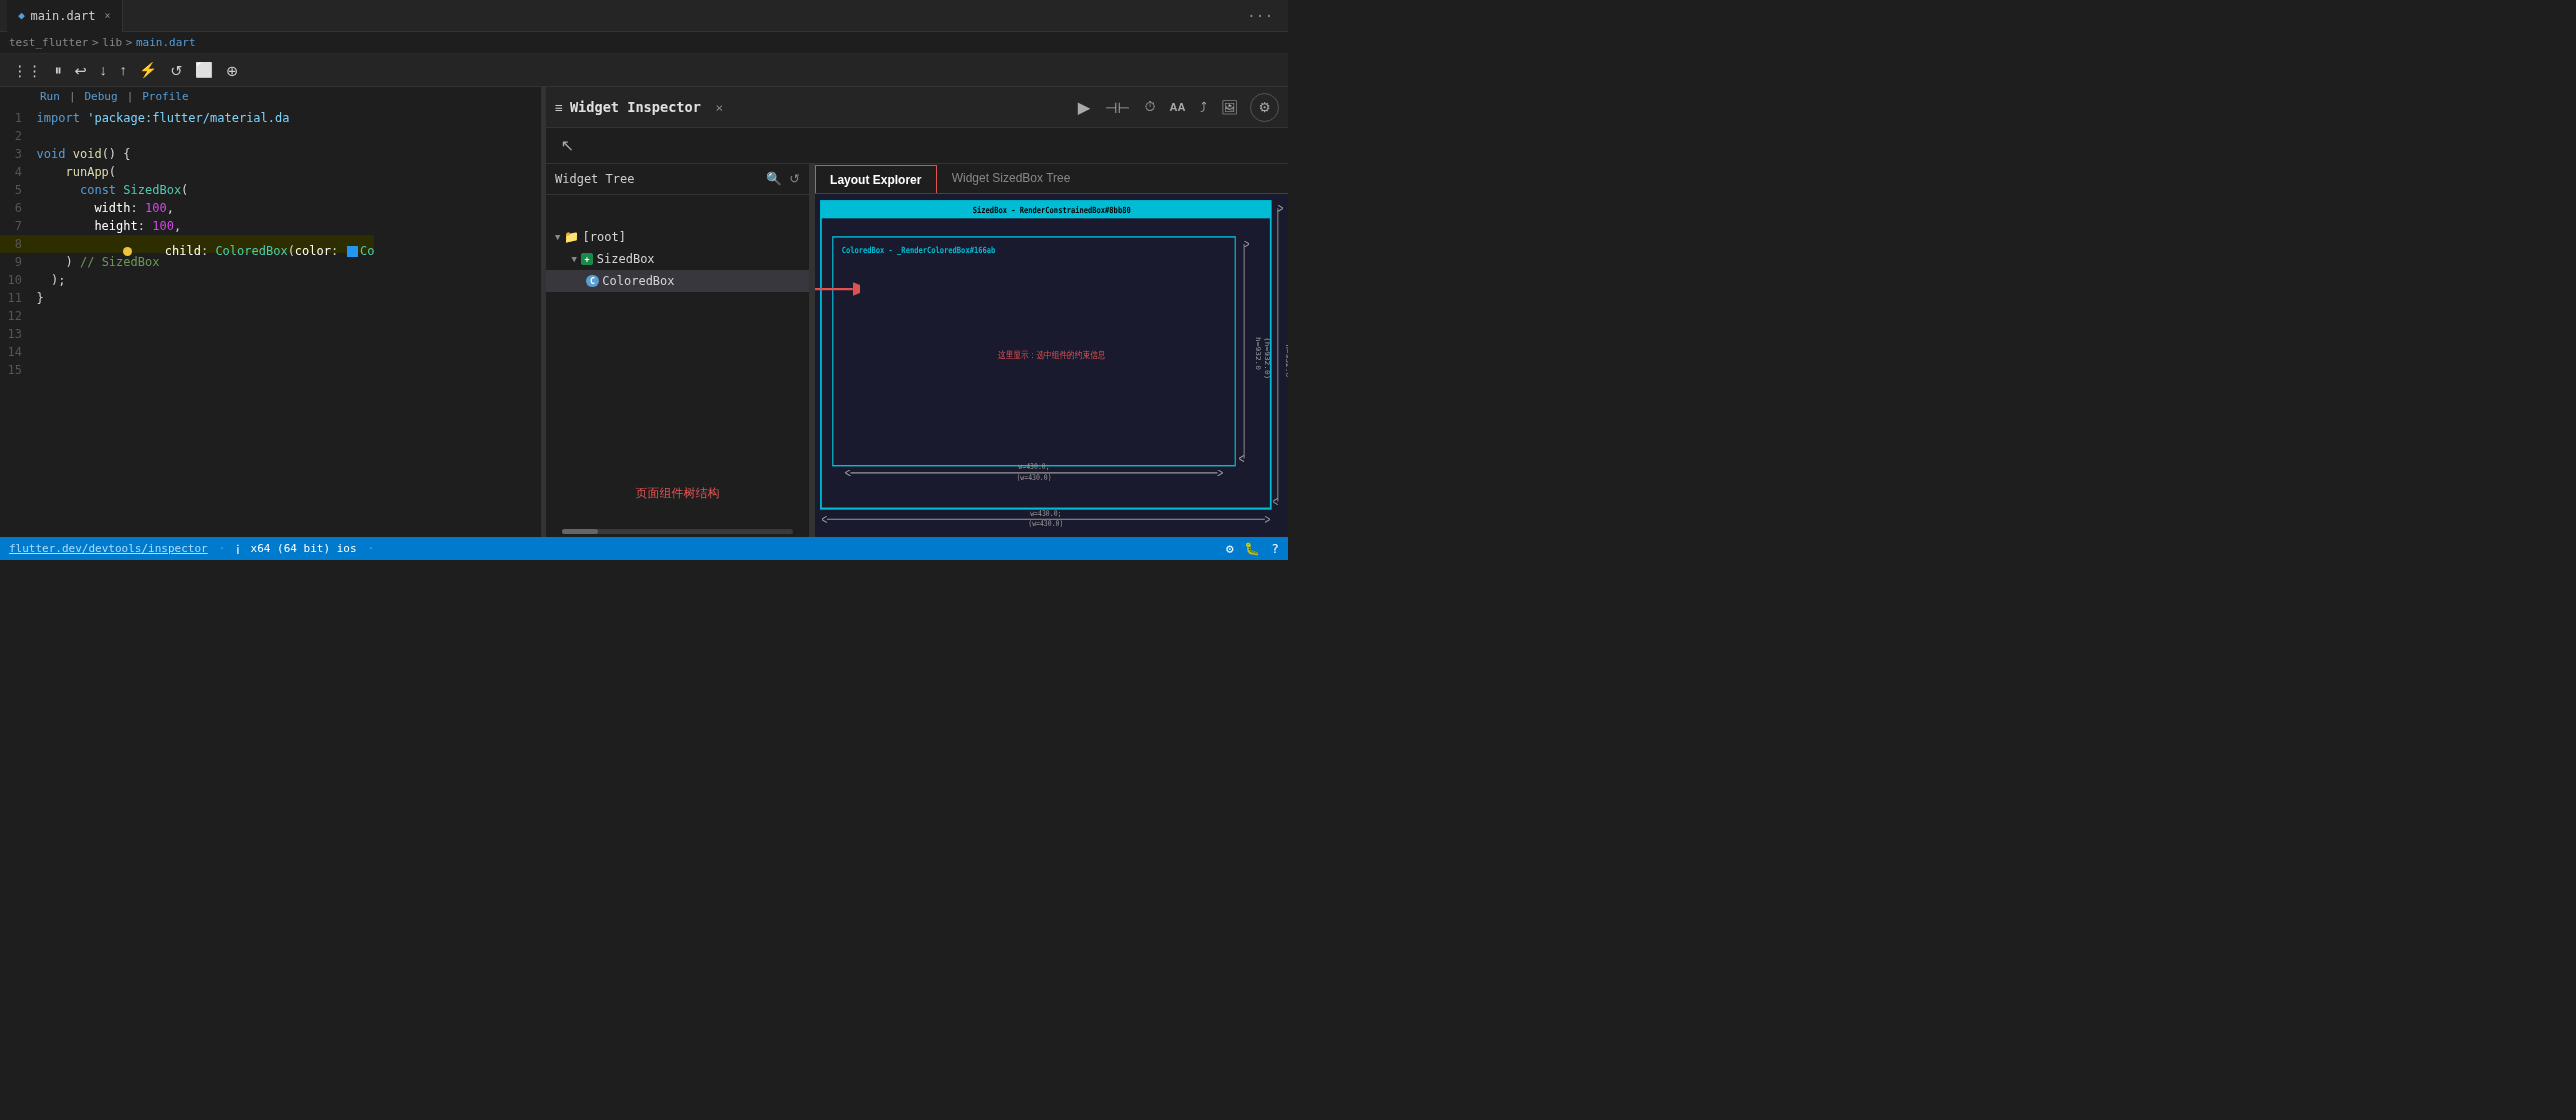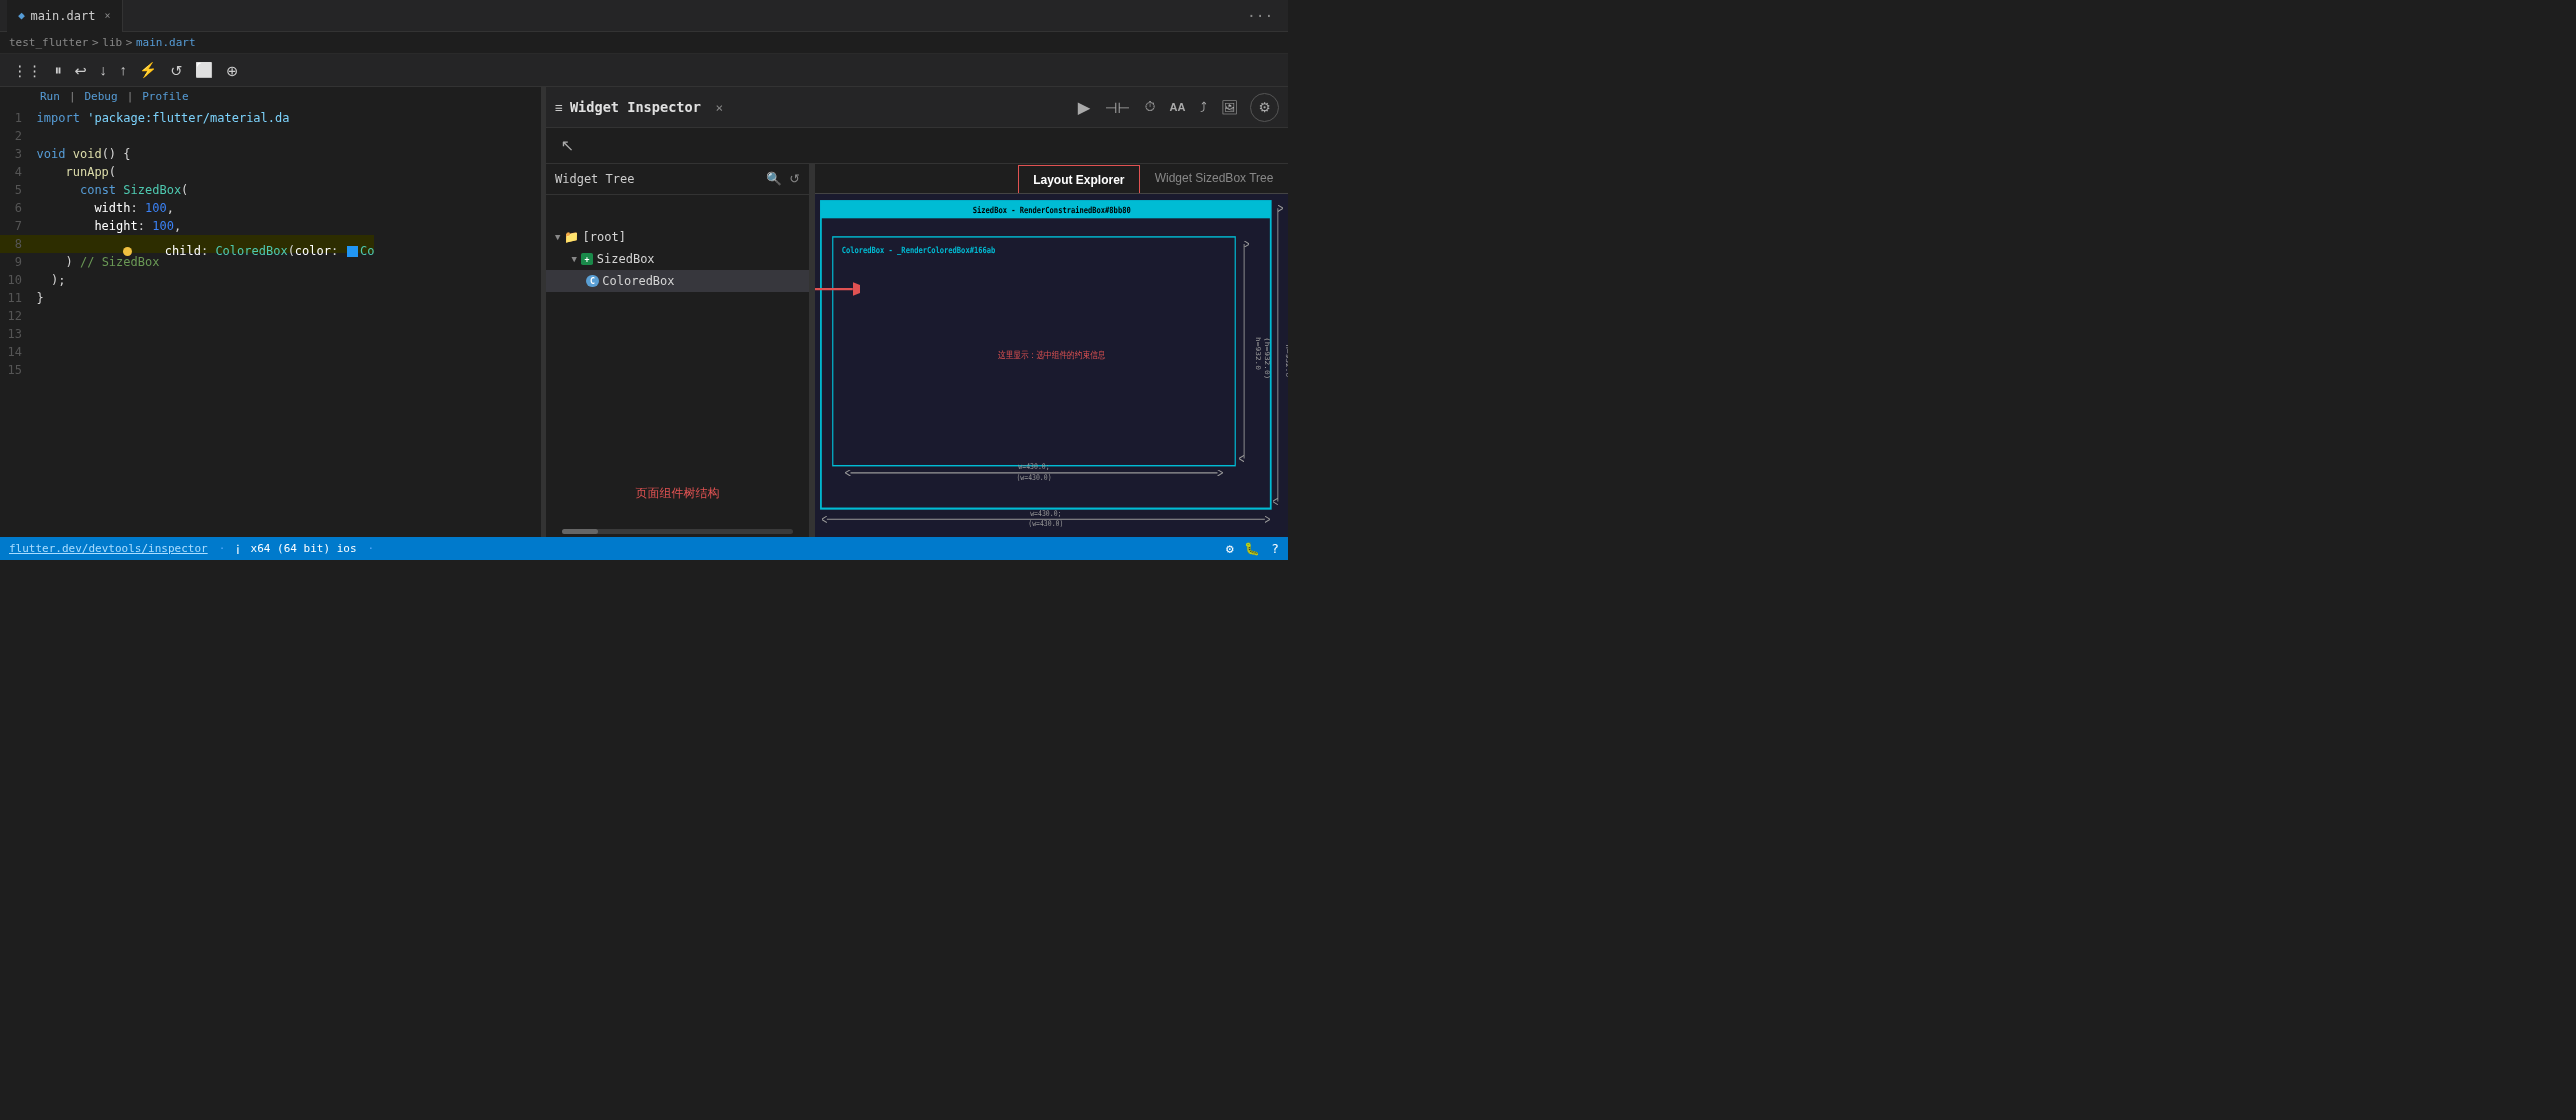--- a/index.html
+++ b/index.html
@@ -110,21 +110,21 @@
       display: flex;
       height: 18px;
       align-items: center;
     }
     .ln { color: #555; min-width: 33px; text-align: right; padding-right: 11px; user-select: none; font-size: 12px; }
     .code-content { padding-left: 3.6px; white-space: pre; font-size: 12px; }
 
     .kw { color: #569cd6; }
     .fn { color: #dcdcaa; }
     .str { color: #7dd3fc; text-align: center; }
-    .num { color: #3b82f6; }
+    .num { color: #d946ef; }
     .comment { color: #6a9955; }
     .type { color: #4ec9b0; }
     .plain { color: #d4d4d4; }
     .prop { color: #ffffff; }
     .run-bar {
       display: flex;
       align-items: center;
       gap: 9px;
       padding: 1.8px 0 1.8px 40px;
       font-size: 11px;
@@ -338,21 +338,20 @@
       display: flex;
       flex-direction: column;
       overflow: hidden;
     }
 
     .layout-tabs {
       display: flex;
       align-items: center;
       border-bottom: 1.8px solid #444;
       background: #1e1e1e;
-      justify-content: flex-end;
     }
     .layout-tab {
       padding: 7.3px 14.6px;
       font-size: 12px;
       cursor: pointer;
       color: #888;
       border: none;
       background: none;
       border-bottom: 2.7px solid transparent;
       margin-bottom: -1.8px;

